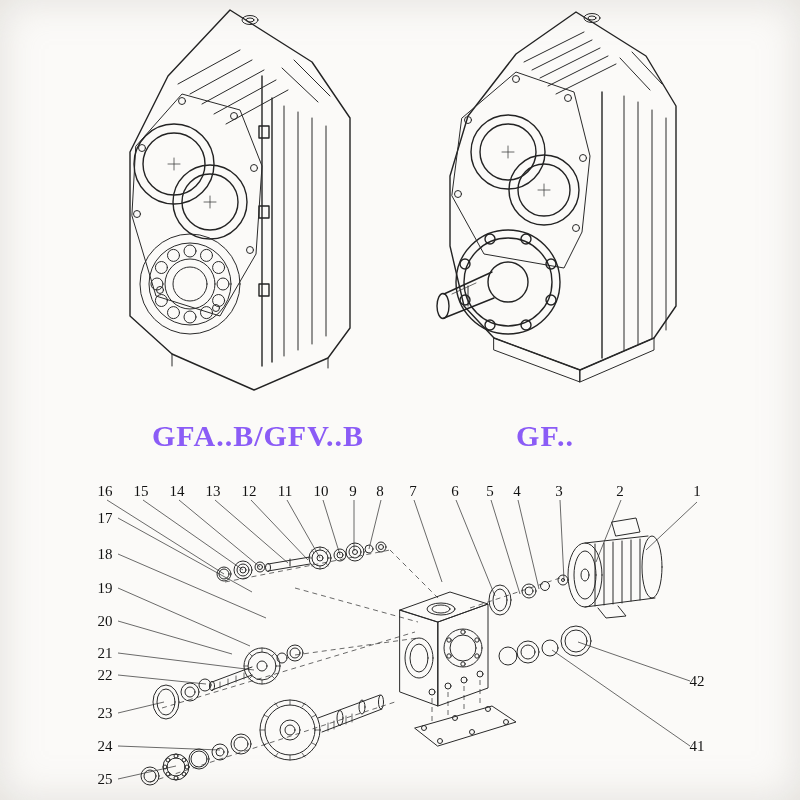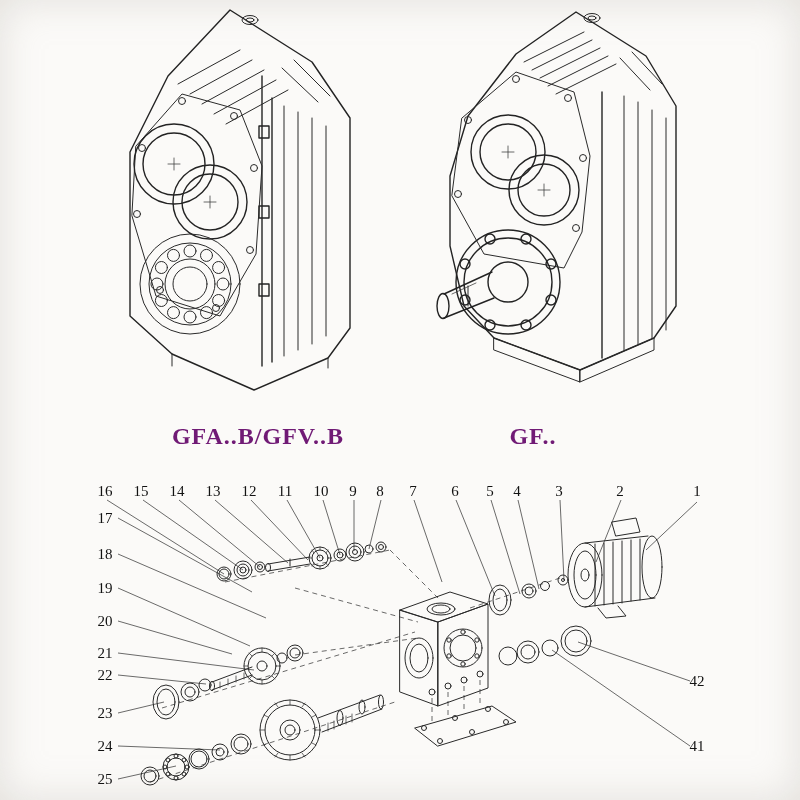--- a/index.html
+++ b/index.html
@@ -11,25 +11,25 @@
   .page{
     position:relative;width:800px;height:800px;
     background:#fbfaf8;
     box-shadow:inset 0 0 40px rgba(180,175,165,.35);
   }
   .illustration{position:absolute;}
   .illus-left{left:112px;top:6px;width:252px;height:388px;}
   .illus-right{left:424px;top:6px;width:282px;height:380px;}
   .model-label{
     position:absolute;top:416px;height:40px;
-    font-weight:700;font-size:24px;letter-spacing:1px;color:#701a75;
+    font-weight:700;font-size:30px;letter-spacing:1px;color:#8b5cf6;
     text-align:center;line-height:40px;white-space:nowrap;
   }
   .label-left{left:118px;width:280px;}
-  .label-right{left:448px;width:170px;}
+  .label-right{left:460px;width:170px;}
   .exploded-svg{position:absolute;left:0;top:470px;width:800px;height:330px;}
 
   
   svg .ln{fill:none;stroke:#232323;stroke-width:1.4;stroke-linejoin:round;stroke-linecap:round;}
   svg .ln2{fill:none;stroke:#2a2a2a;stroke-width:1;stroke-linejoin:round;stroke-linecap:round;}
   svg .thin{fill:none;stroke:#3a3a3a;stroke-width:.75;}
   svg .dash{fill:none;stroke:#444;stroke-width:.8;stroke-dasharray:5 4;}
   svg .num{font-family:"Liberation Serif", serif;font-size:15px;fill:#121212;}
 </style>
 </head>

